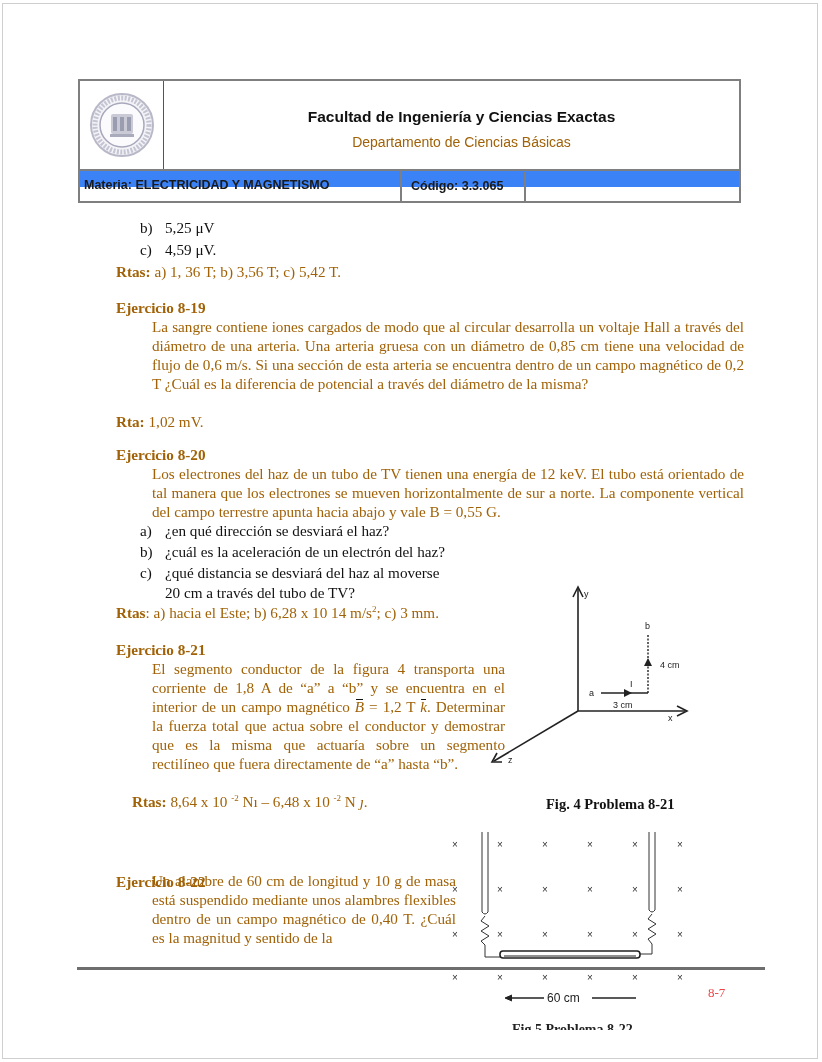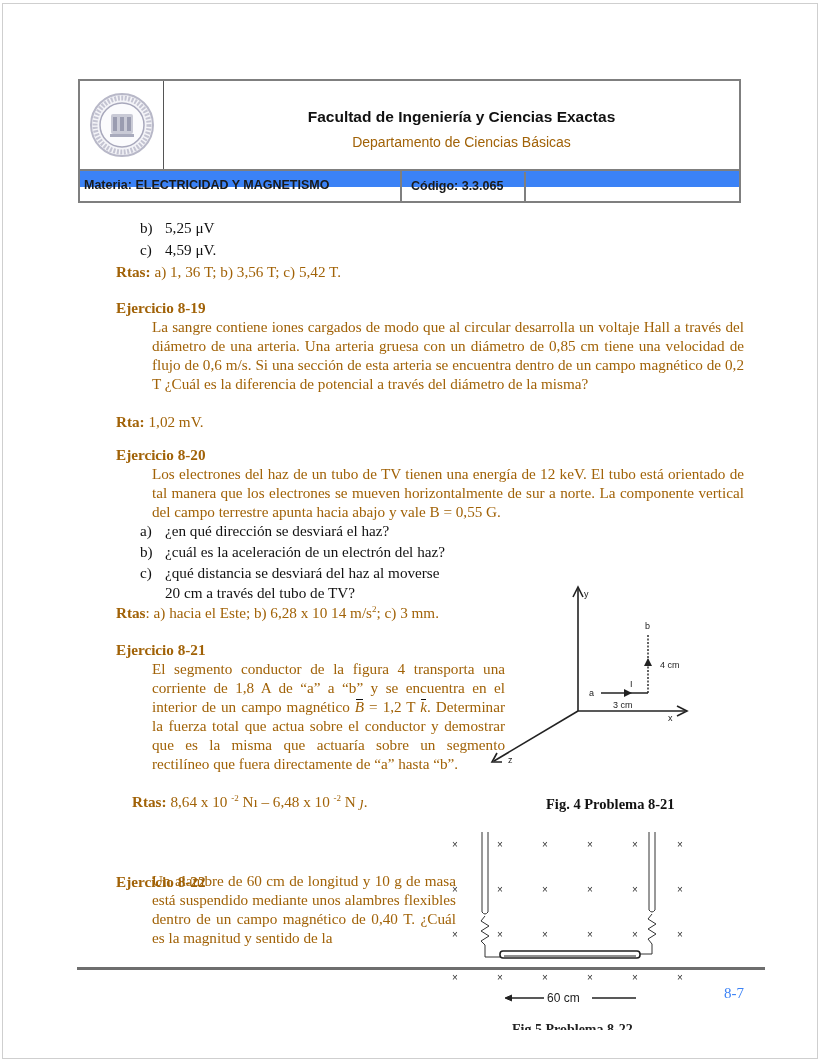--- a/index.html
+++ b/index.html
@@ -23,21 +23,21 @@
     .just { text-align: justify; text-align-last: left; margin-left: 36px; }
     .b { font-weight: bold; }
     .item { position: absolute; font-size: 15.2px; line-height: 19px; }
     .item .lbl { position: absolute; left: 0; }
     .item .val { position: absolute; left: 25px; white-space: nowrap; }
     sup { font-size: 9px; vertical-align: 6px; line-height: 0; }
     .vec { position: relative; font-style: italic; }
     .vec::before { content: ""; position: absolute; left: 1px; right: 1px; top: 1px; border-top: 1px solid #111; }
 
     .footer-line { position: absolute; left: 77px; top: 967px; width: 688px; height: 3px; background: #6e6e6e; }
-    .page-num { position: absolute; left: 724px; top: 985px; font-size: 15px; color: #3b82f6; }
+    .page-num { position: absolute; left: 708px; top: 985px; font-size: 13px; color: #ef4444; }
     .fig-caption { position: absolute; font-weight: bold; font-size: 14.5px; }
   </style>
 </head>
 <body>
 
 <div class="page-frame"></div>
 
 <div class="hdr">
   <div class="hdr-top">
     <div class="logo-cell">

